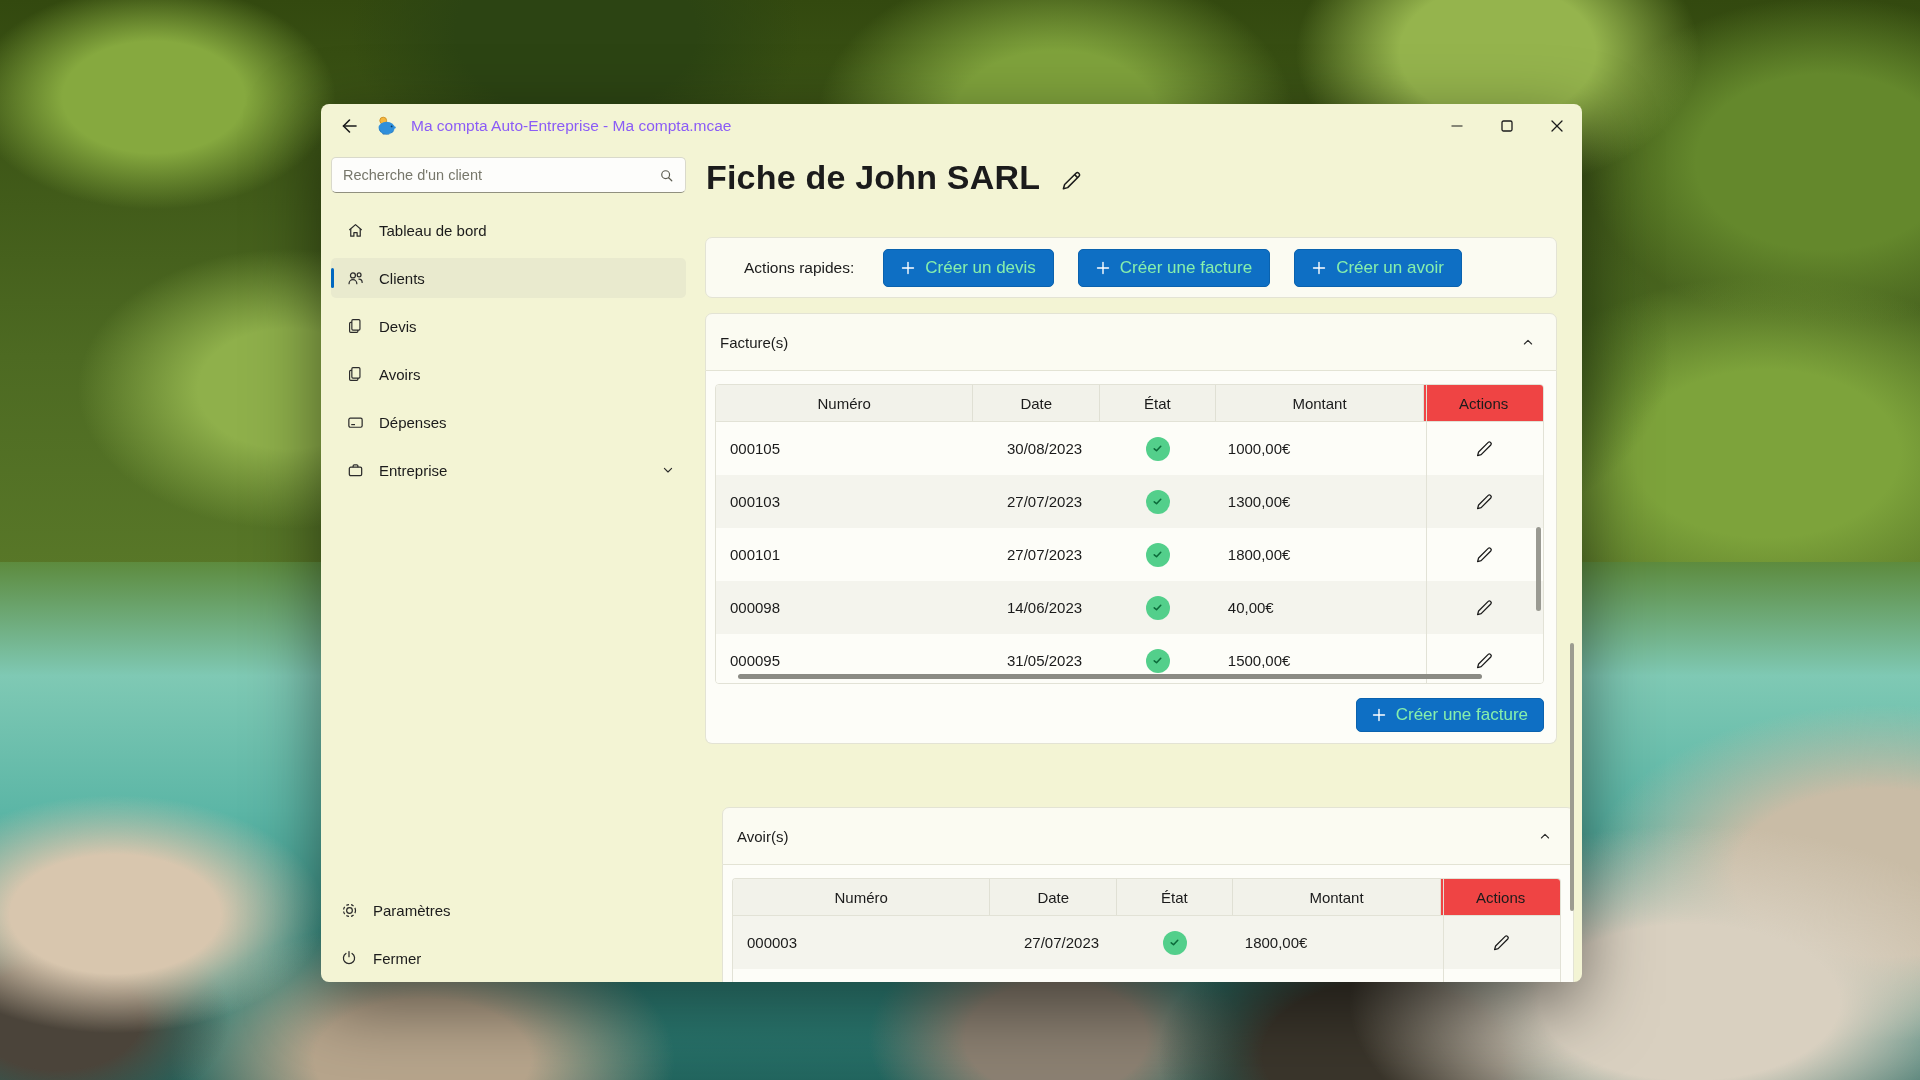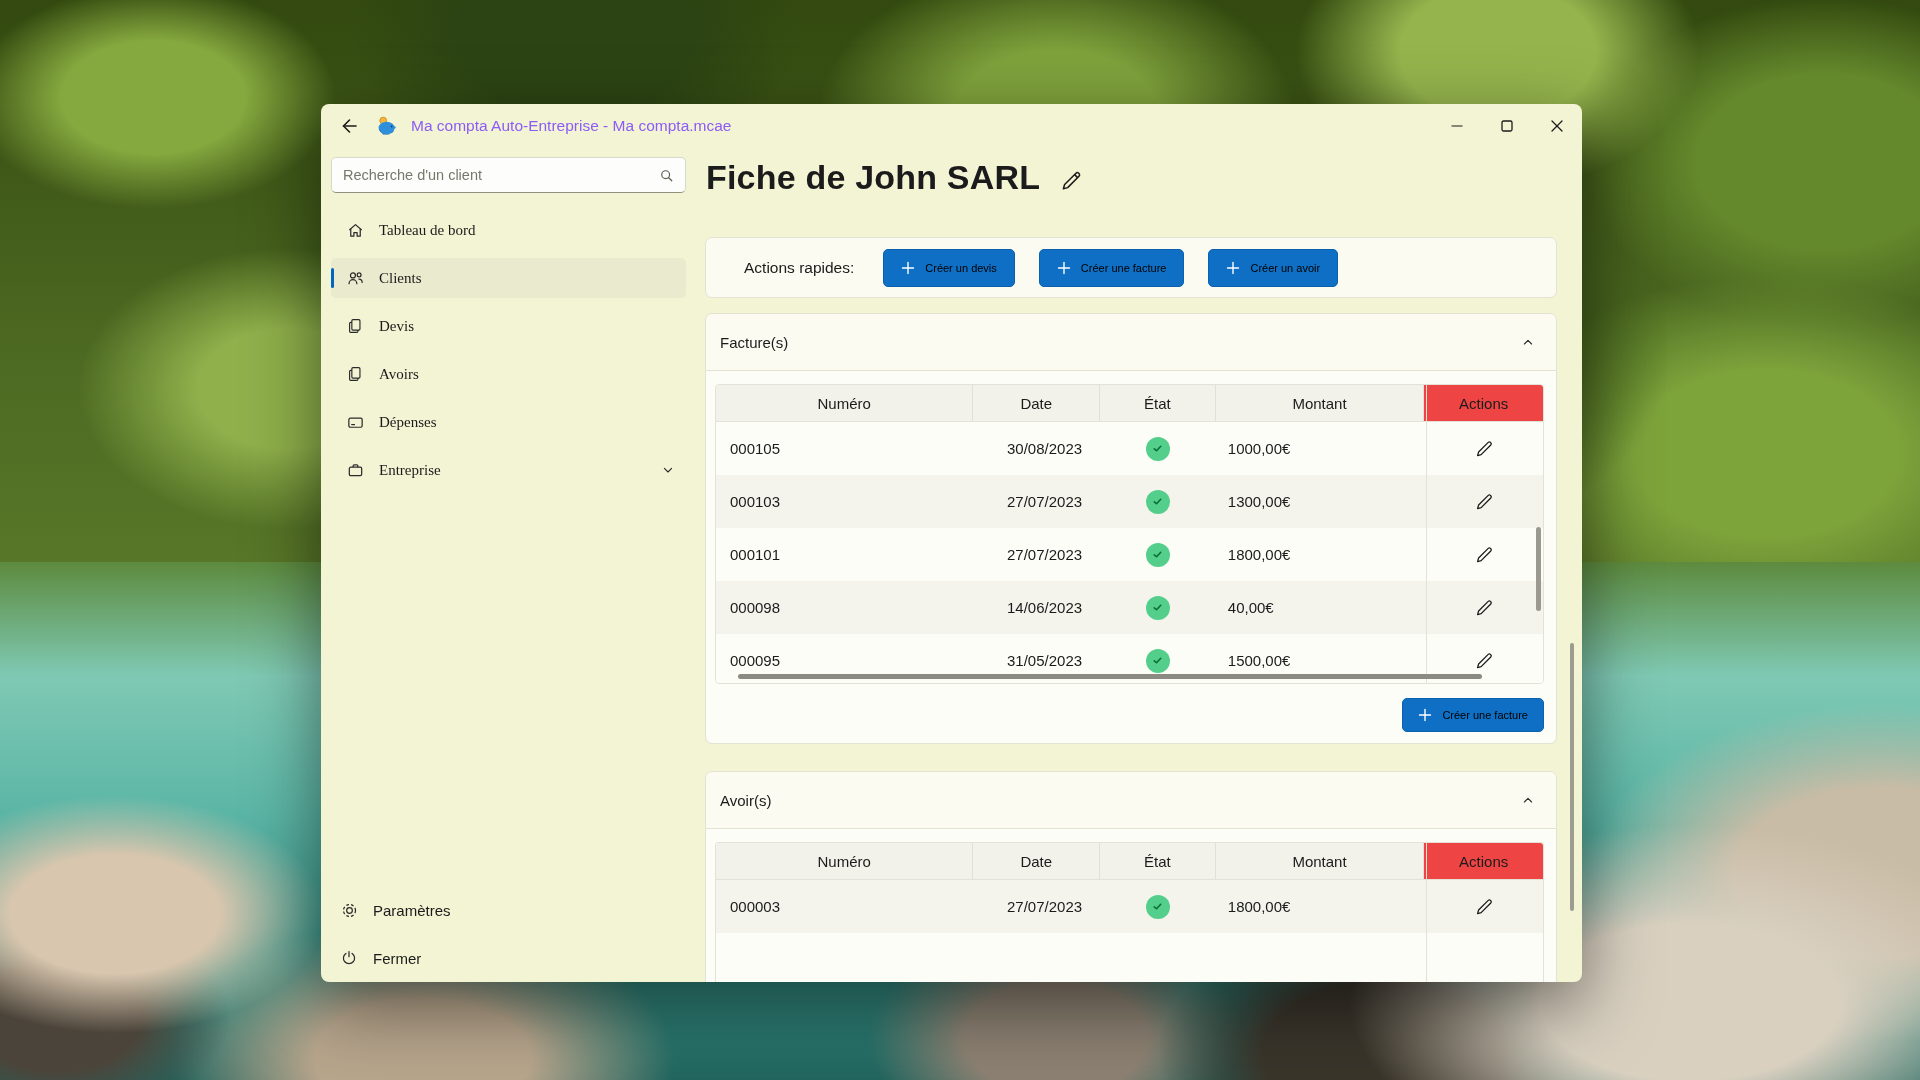--- a/index.html
+++ b/index.html
@@ -46,55 +46,55 @@
 
   
   .sidebar { position:absolute; left:0; top:44px; bottom:0; width:380px; }
   .search-box { position:absolute; left:10px; top:9px; width:355px; height:36px; background:#fdfdfb;
     border:1px solid #d9d9cb; border-bottom:1px solid #90907f; border-radius:5px; display:flex; align-items:center; }
   .search-box input { flex:1; border:none; outline:none; background:transparent; font-family:"Liberation Sans",sans-serif;
     font-size:14.5px; padding:0 8px 0 11px; color:#be185d; }
   .search-box input::placeholder { color:#77776b; }
   .search-ic { margin-right:10px; display:flex; }
 
-  .nav { position:absolute; left:10px; top:62px; width:355px; display:flex; flex-direction:column; gap:8px;font-family:Liberation Serif, serif; }
+  .nav { position:absolute; left:10px; top:62px; width:355px; display:flex; flex-direction:column; gap:8px; }
   .nav-item { position:relative; height:40px; display:flex; align-items:center; border-radius:5px; cursor:pointer; padding:0 10px 0 13px; }
   .nav-item .ic { width:22px; display:flex; justify-content:center; }
   .nav-item .lbl { margin-left:13px; font-size:15px; }
   .nav-item .chev { margin-left:auto; display:flex; }
   .nav-item.selected { background:#e9eace; }
   .nav-item.selected::before { content:""; position:absolute; left:0; top:10px; bottom:10px; width:3px; border-radius:2px; background:#0067c0; }
 
   .sidebar-footer { position:absolute; left:4px; bottom:4px; width:355px; display:flex; flex-direction:column; gap:8px; }
 
   
   .main { position:absolute; left:384px; top:44px; right:0; bottom:0; }
   .page-title-row { position:absolute; left:1px; top:10px; display:flex; align-items:center; gap:18px; }
   .page-title { font-size:34px; font-weight:700; letter-spacing:.2px; }
   .edit-title-btn { border:none; background:transparent; cursor:pointer; display:flex; margin-top:6px; }
 
   .card { background:#fbfbf2; border:1px solid #e3e3d4; border-radius:7px;padding-left:25px; }
 
   .quick { position:absolute; left:0; top:89px; width:852px; height:61px; display:flex; align-items:center; }
   .quick-label { margin-left:13px; font-size:15.5px; }
   .quick-btns { display:flex; gap:24px; margin-left:29px; }
-  .btn-blue { display:flex; align-items:center; gap:10px; background:#0e6fc4; color:#000000; border:1px solid #0a62ae;
-    border-radius:5px; height:38px; padding:0 17px; font-size:11px; font-family:"Liberation Sans",sans-serif; cursor:pointer; }
+  .btn-blue { display:flex; align-items:center; gap:10px; background:#0e6fc4; color:#86efac; border:1px solid #0a62ae;
+    border-radius:5px; height:38px; padding:0 17px; font-size:17px; font-family:"Liberation Sans",sans-serif; cursor:pointer; }
   .btn-blue.small { height:34px; padding:0 15px; }
 
   .expander { position:absolute; left:0; width:852px; }
   .exp-header { height:58px; background:#fbfbf2; border:1px solid #e3e3d4; border-radius:7px 7px 0 0;
     display:flex; align-items:center; padding:0 20px 0 14px; cursor:pointer; }
   .exp-title { font-size:15px; }
   .exp-chev { margin-left:auto; display:flex; }
   .exp-body { background:#fdfdf8; border:1px solid #e3e3d4; border-top:none; border-radius:0 0 7px 7px; position:relative; }
 
   .invoices { top:165px; height:431px; }
   .invoices .exp-body { height:373px; }
-  .credits { top:623px; height:213px; }
+  .credits { top:659px; height:213px;margin-left:17px; }
   .credits .exp-body { height:155px; border-radius:0; border-bottom:none; }
 
   .tbl { position:absolute; left:9px; top:13px; width:829px; border:1px solid #e2e2d6; border-radius:4px; overflow:hidden; background:#fdfdf8; }
   .invoices .tbl { height:300px; }
   .credits .tbl { height:141px; border-bottom:none; border-radius:4px 4px 0 0; }
   .tr { display:flex; width:100%; }
   .th-row { height:37px; background:#f2f2ea; border-bottom:1px solid #e2e2d6; }
   .td, .th { display:flex; align-items:center; font-size:15px; overflow:hidden; }
   .th { justify-content:center; font-size:15px; }
   .c-num { width:258px;text-align:center; } .c-date { width:127px; } .c-etat { width:116px;text-align:right; } .c-mont { width:209px; } .c-act { width:119px; }

